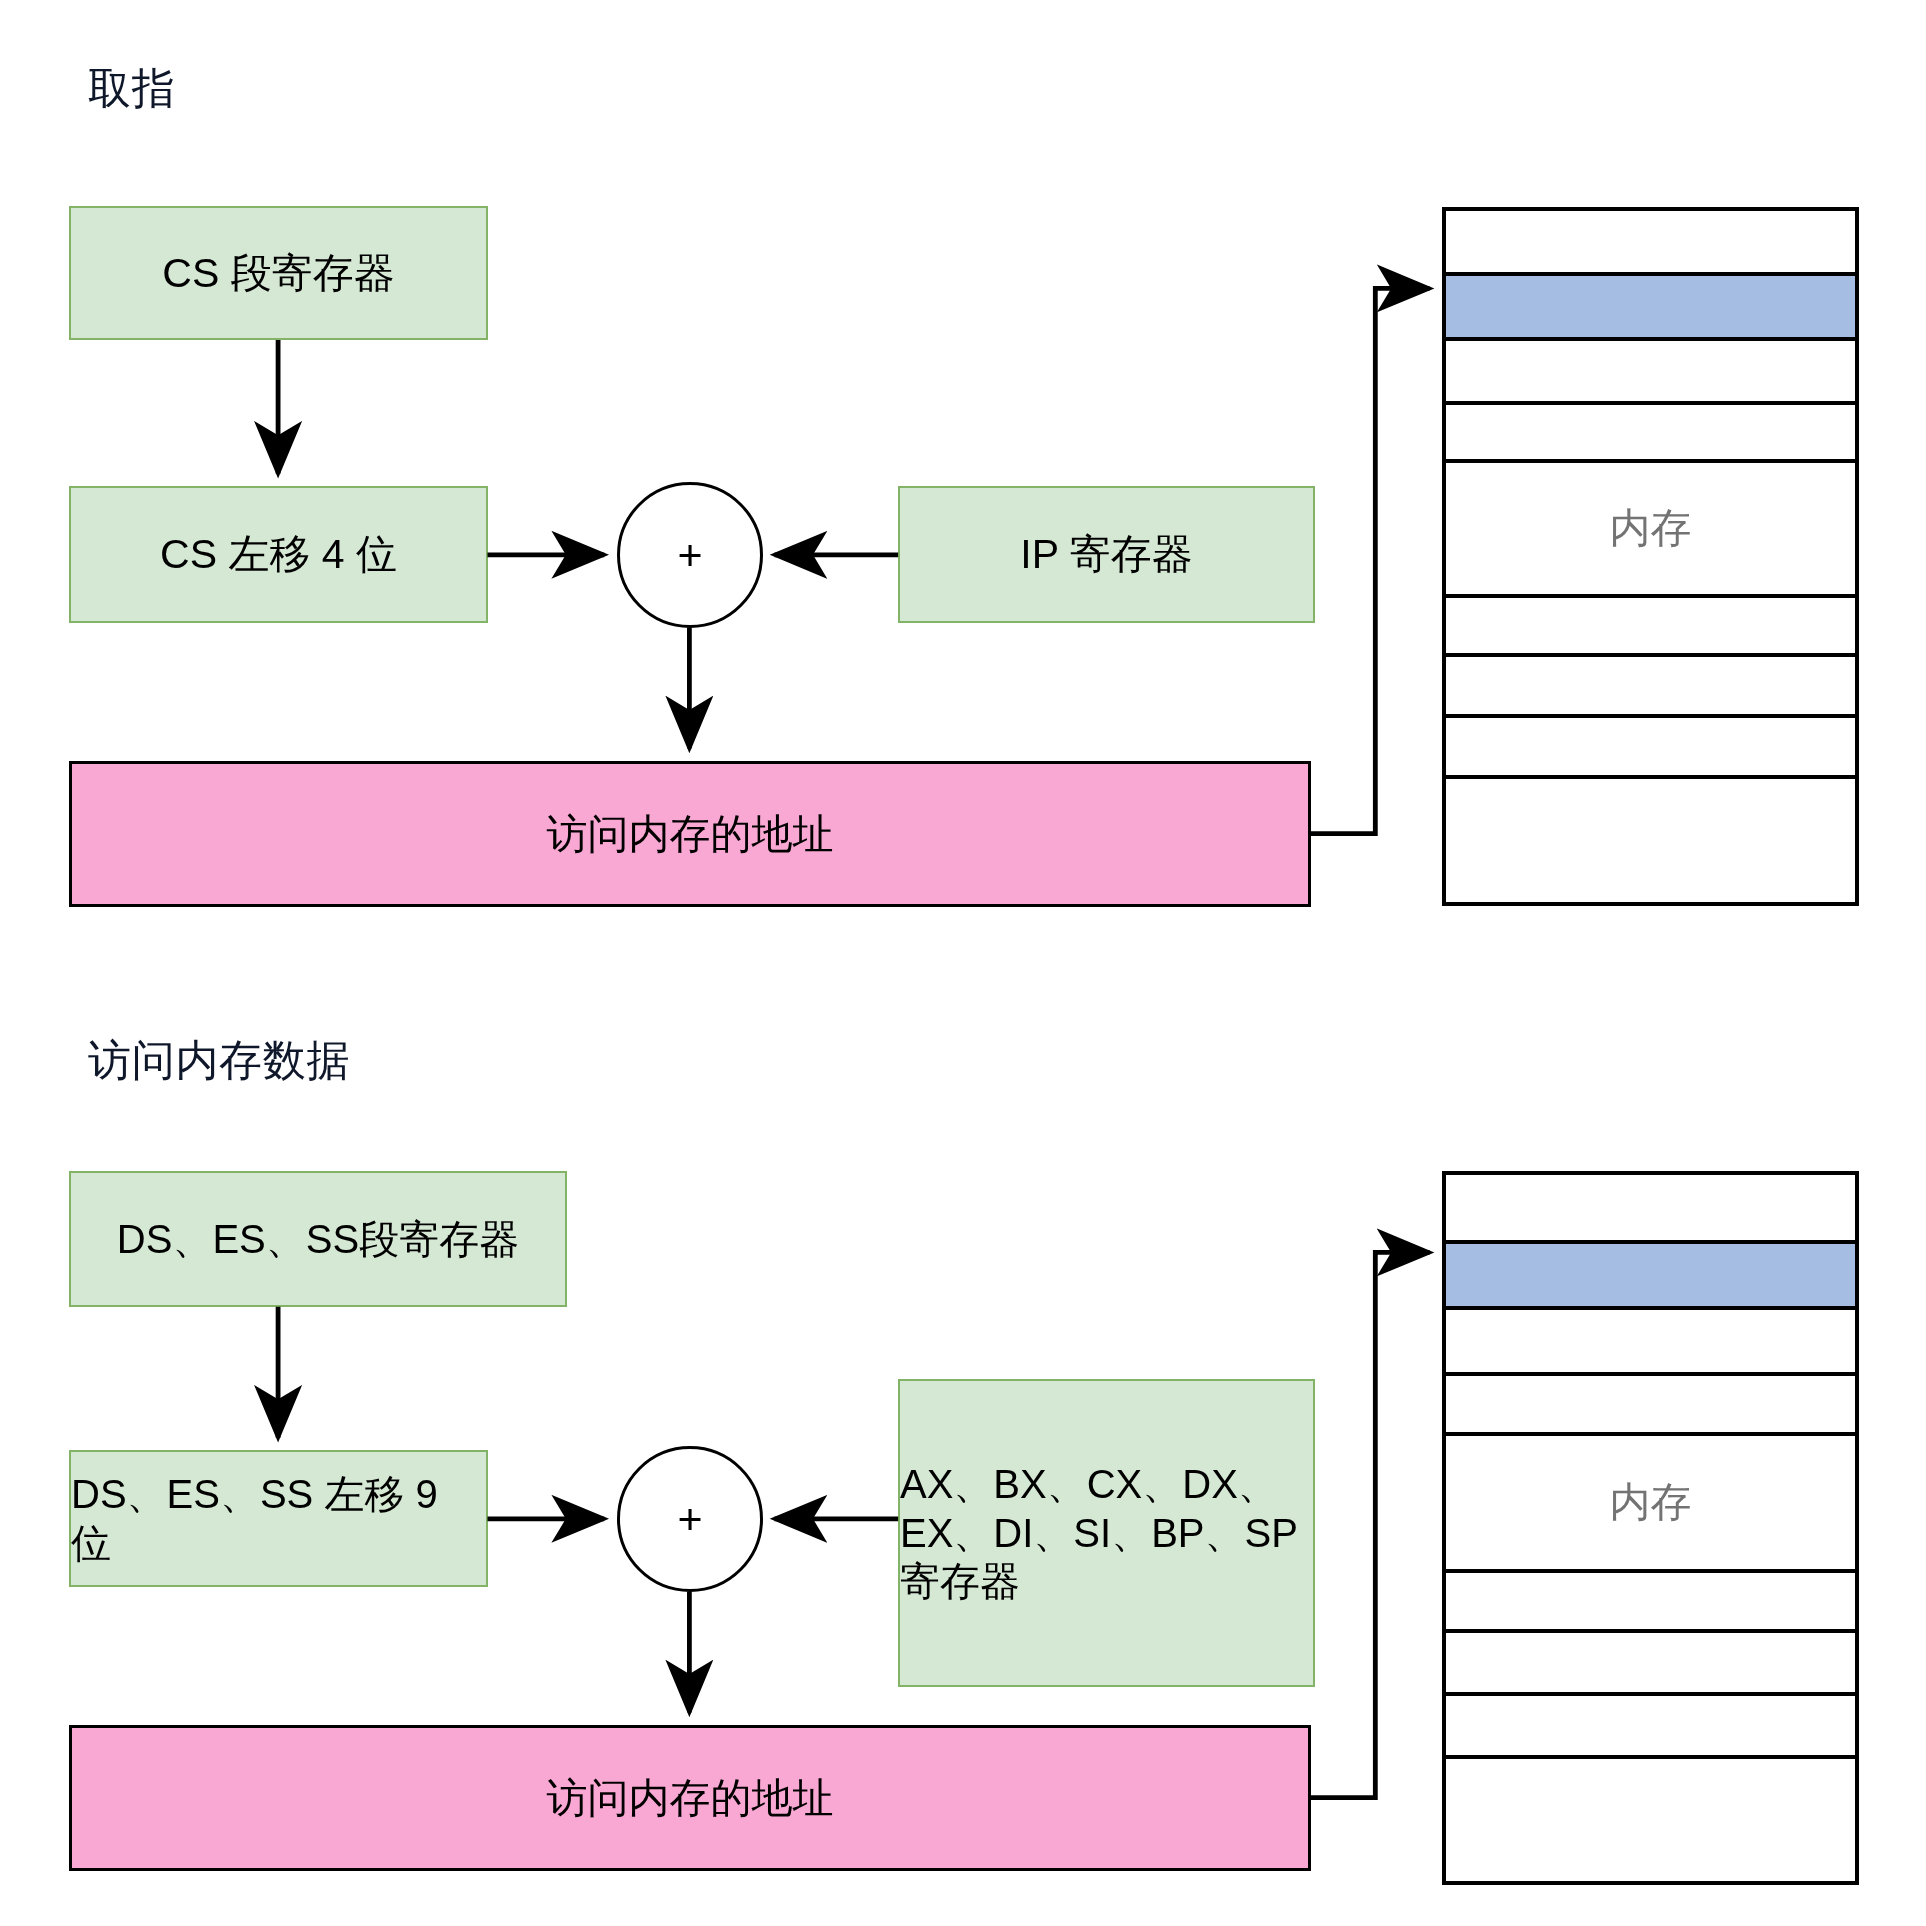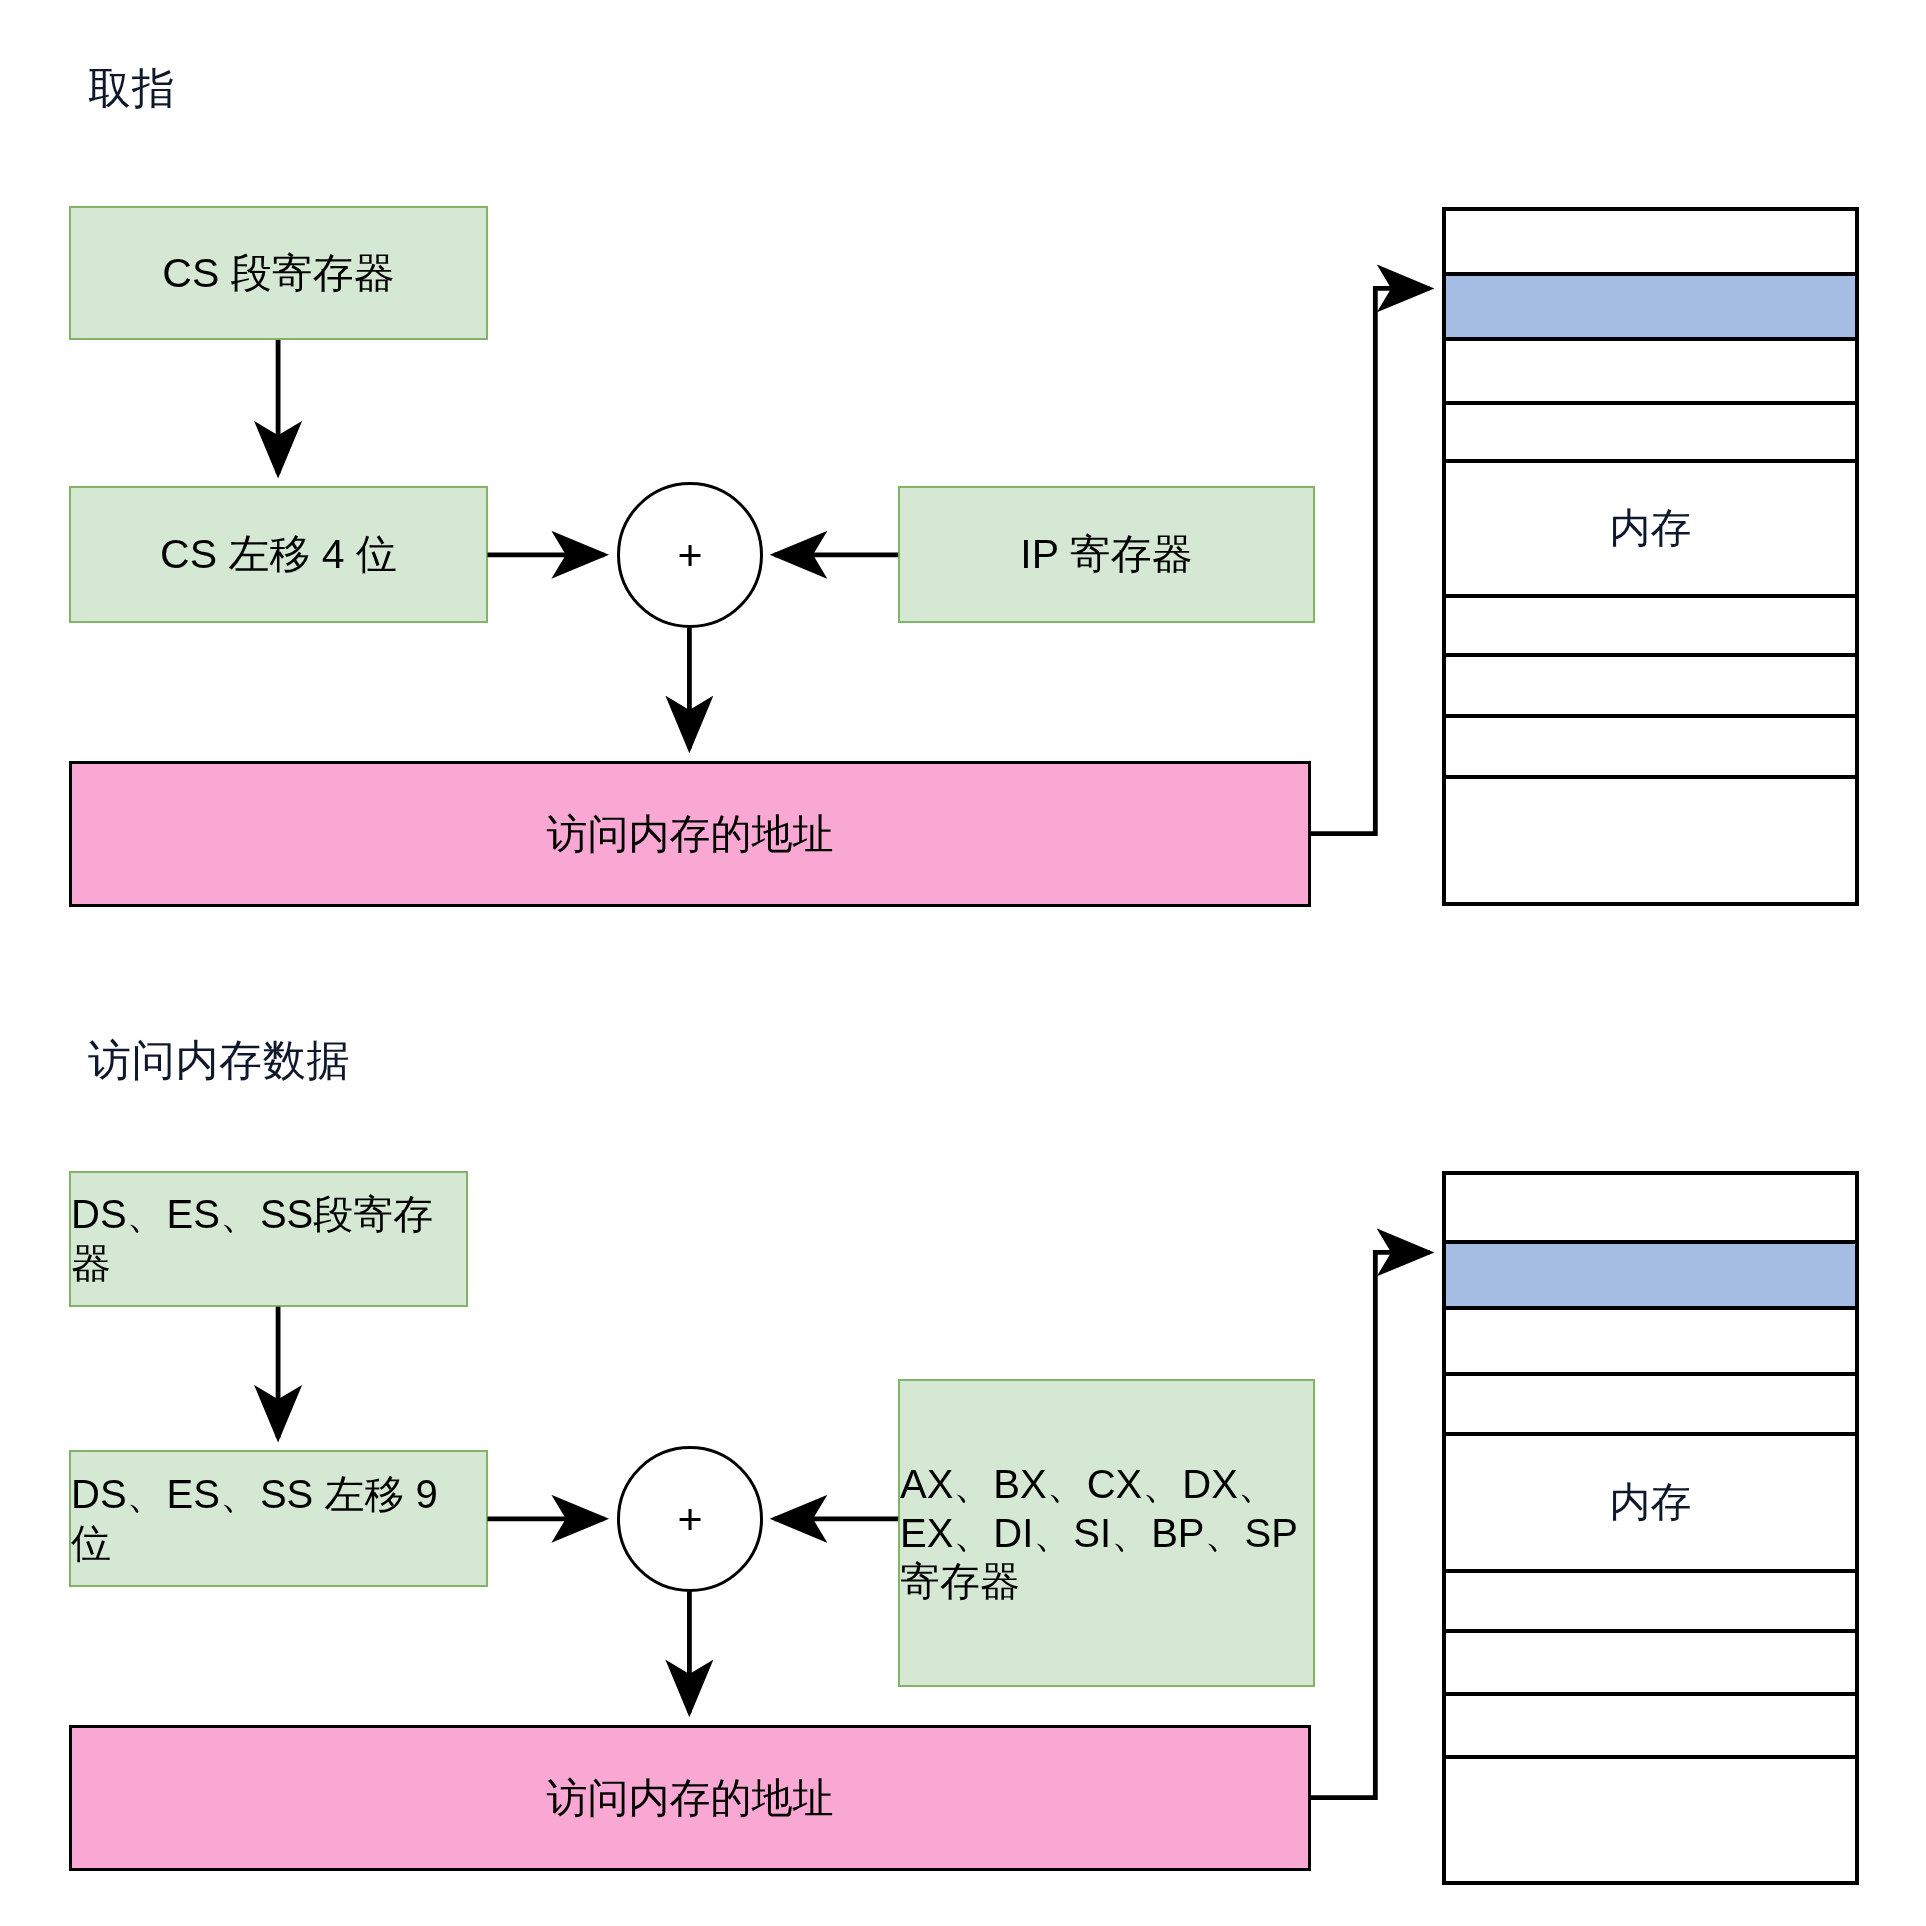--- a/index.html
+++ b/index.html
@@ -68,21 +68,21 @@
   }
   .mem-row {
     box-sizing: border-box;
     border-bottom: 4.1px solid #000000;
     background: #ffffff;
     width: 100%;
     display: flex;
     align-items: center;
     justify-content: center;
     font-size: 41px;
-    color: #0f172a;
+    color: #737373;
   }
   .mem-row.last { border-bottom: none; }
   .mem-row.hl { background: #a6bde3; }
   .connector-svg {
     position: absolute;
     left: 0; top: 0;
     width: 1926px;
     height: 1926px;
     pointer-events: none;
   }
@@ -124,21 +124,21 @@
       <span class="node-text">内存</span>
     </div>
     <div class="mem-row" style="height:59px;"></div>
     <div class="mem-row" style="height:61px;"></div>
     <div class="mem-row" style="height:61px;"></div>
     <div class="mem-row last" style="height:58px;"></div>
   </div>
 
   <div class="section-title" style="left:88px; top:1039px;">访问内存数据</div>
 
-  <div class="node green-box" style="left:69px; top:1171px; width:399px; height:136px; font-size:40px;">
+  <div class="node green-box" style="left:69px; top:1171px; width:498px; height:136px; font-size:40px;">
     <span class="node-text">DS、ES、SS段寄存器</span>
   </div>
 
   <div class="node green-box" style="left:69px; top:1450px; width:419px; height:137px; font-size:40px;">
     <span class="node-text">DS、ES、SS 左移 9 位</span>
   </div>
 
   <div class="adder" style="left:617px; top:1446px; width:146px; height:146px;">
     <span class="node-text">+</span>
   </div>

